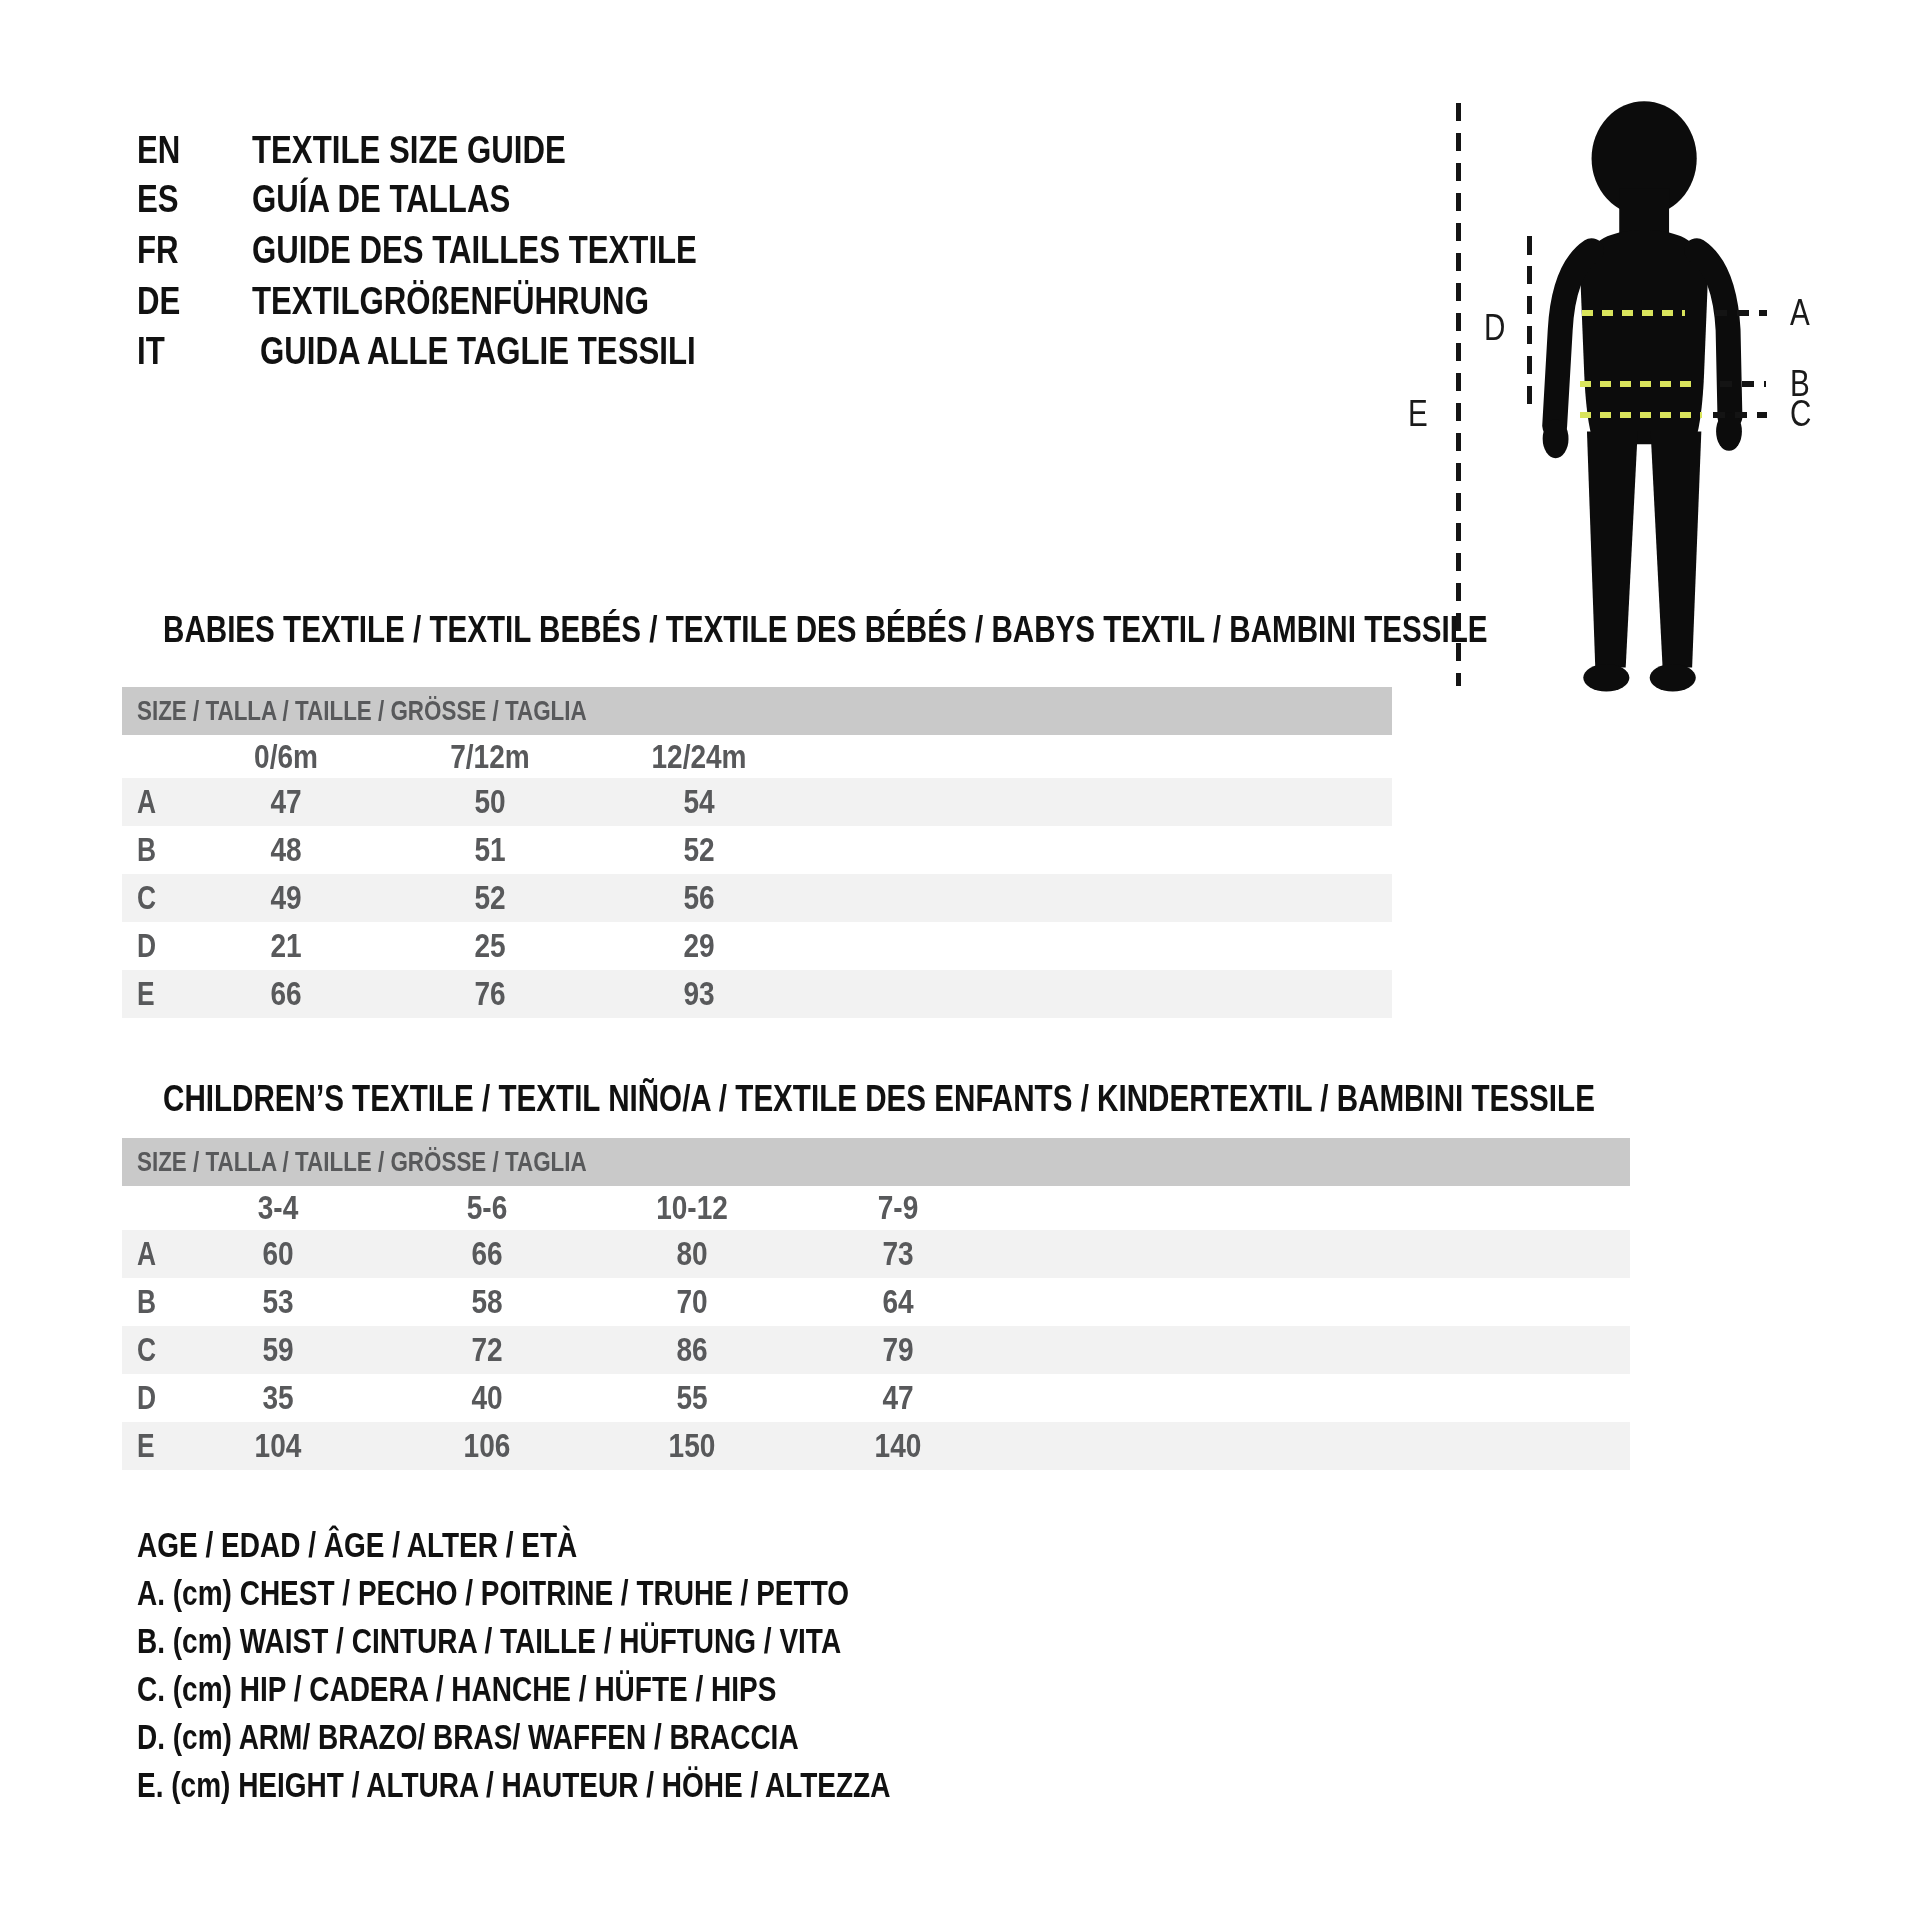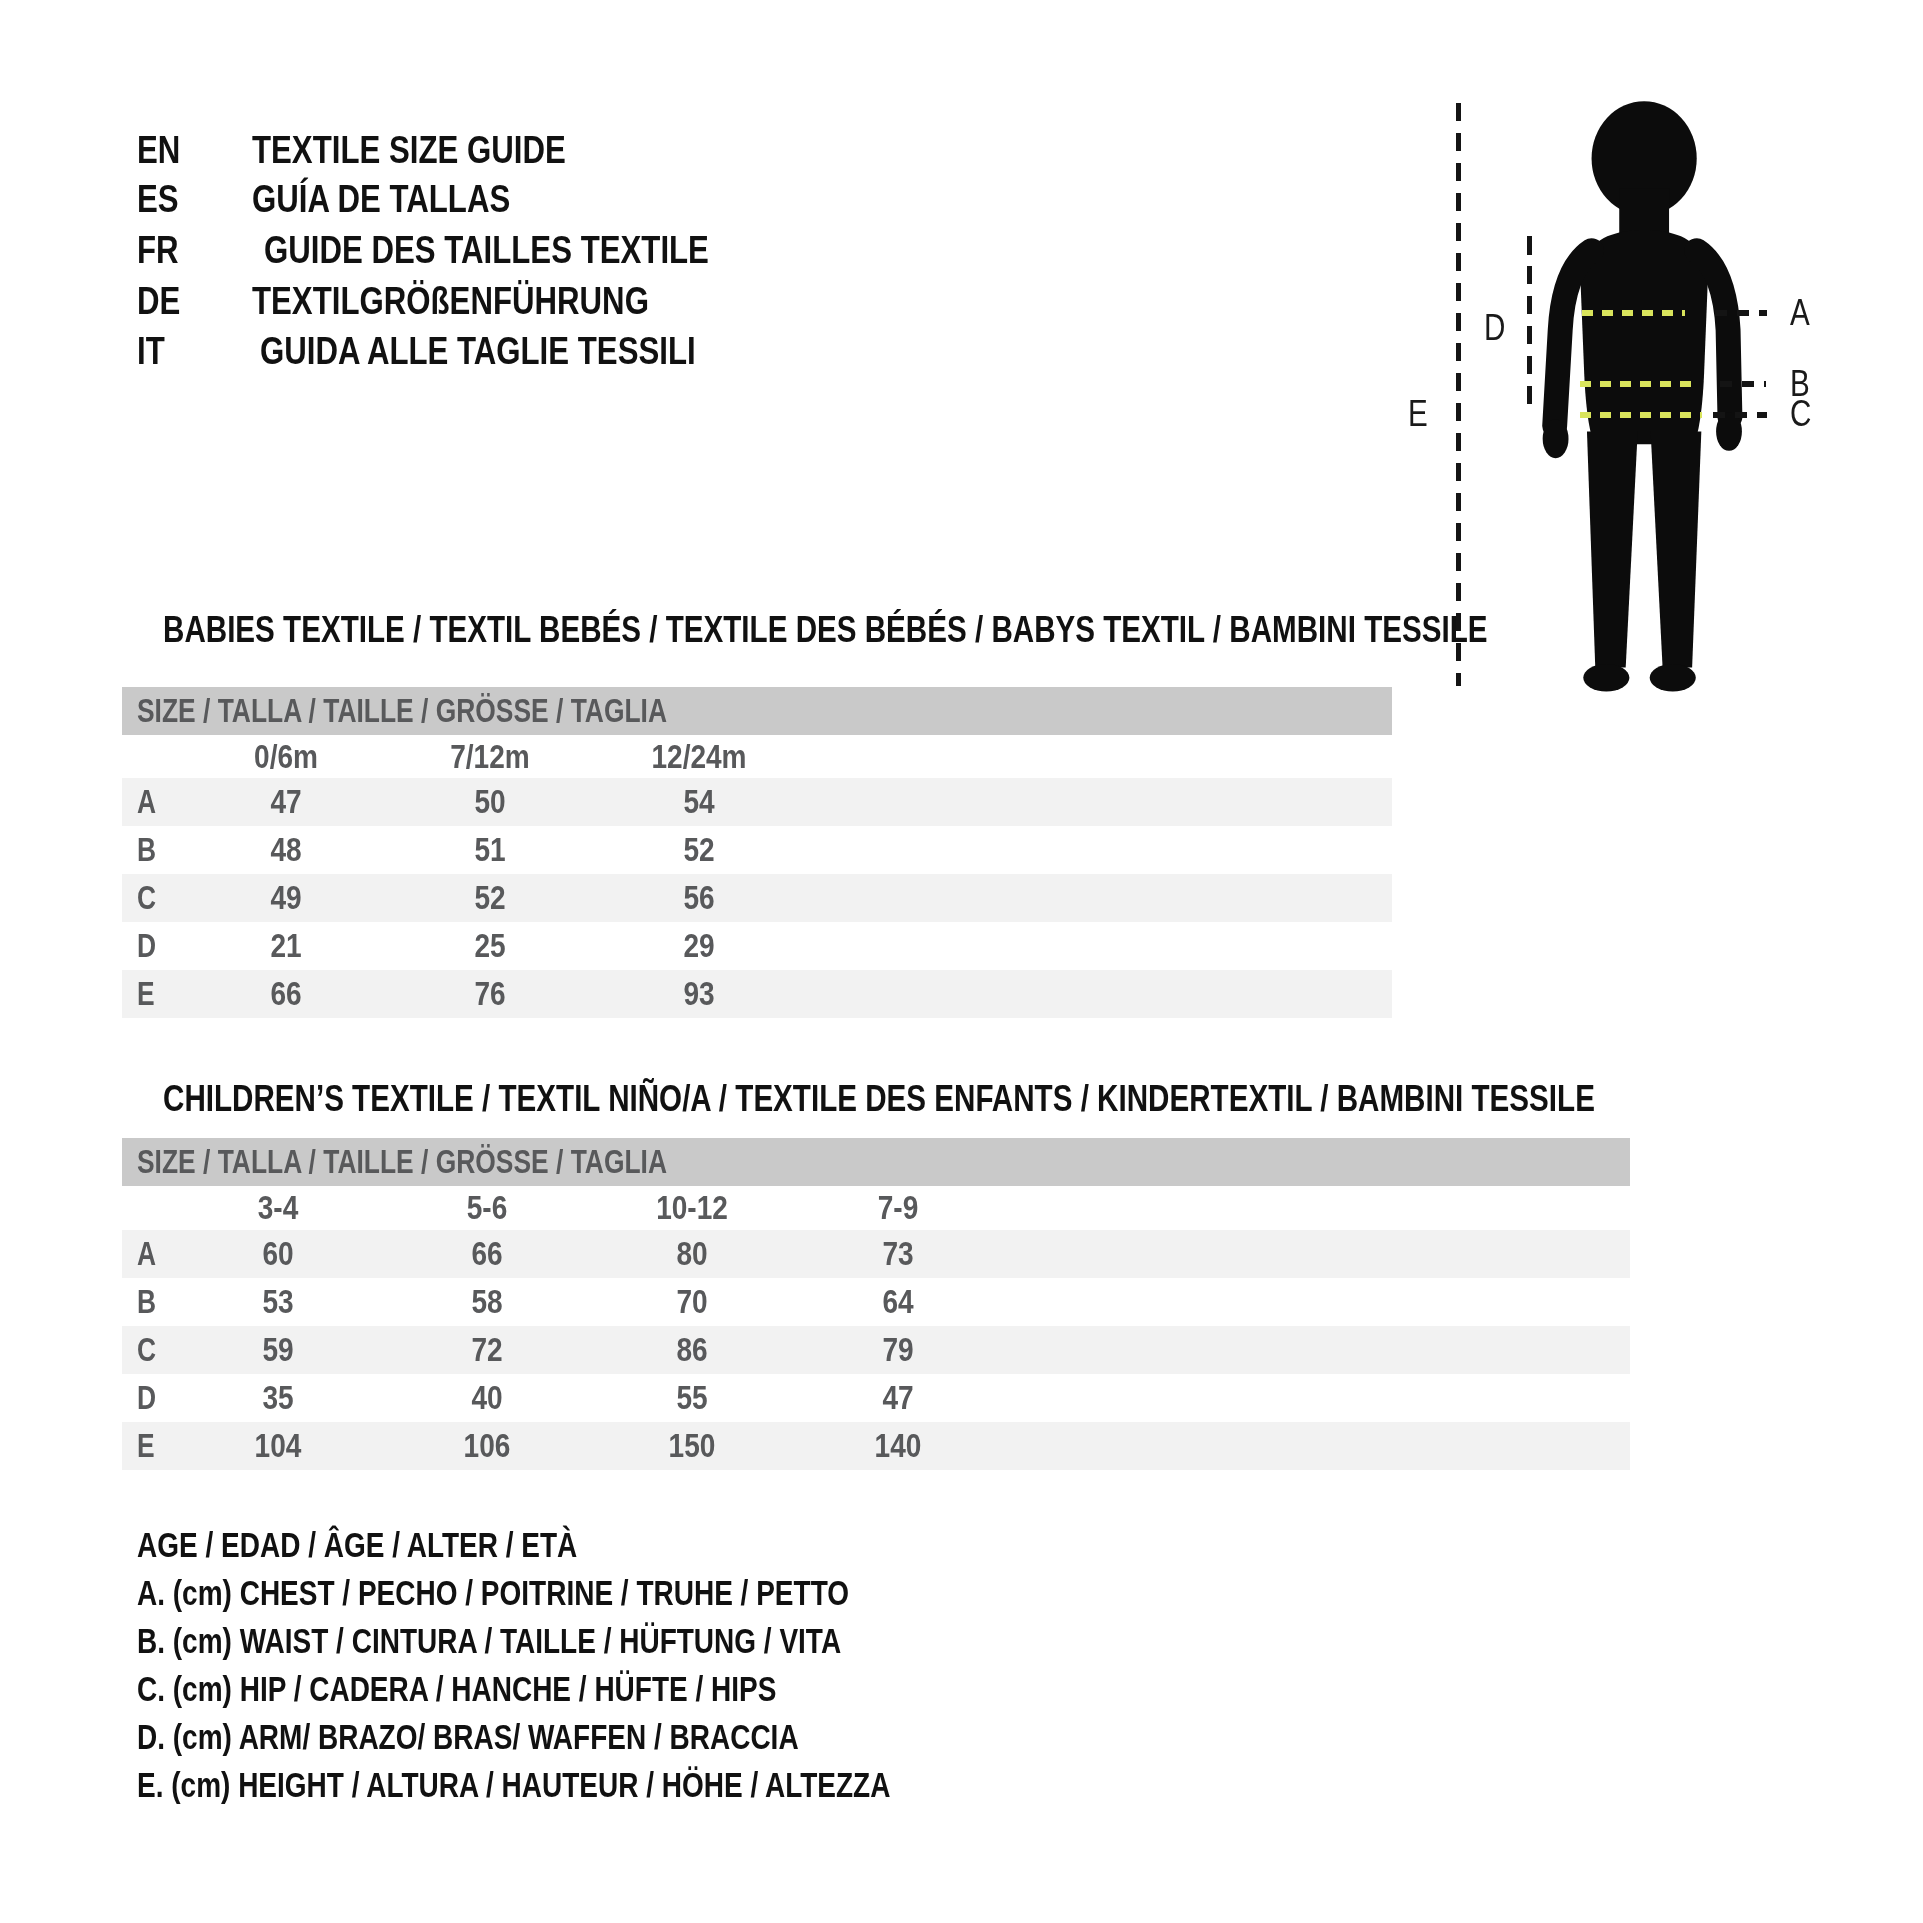--- a/index.html
+++ b/index.html
@@ -7,21 +7,21 @@
     position:relative;width:1923px;height:1923px;background:#ffffff;overflow:hidden;
     font-family:"Liberation Sans",sans-serif;
   }
   .abs{position:absolute;}
   
   .cxl{display:inline-block;transform:scaleX(0.8);transform-origin:0 50%;white-space:nowrap;}
   .cxc{transform:scaleX(0.85);transform-origin:50% 50%;}
   .lang-code,.lang-title{font-size:39px;font-weight:700;color:#111111;line-height:48px;height:48px;}
   .sec-heading{font-size:37px;font-weight:700;color:#111111;line-height:46px;white-space:nowrap;margin-left:26px;}
   .size-bar{background:#c9c9c9;}
-  .size-bar-text{font-size:33px;font-weight:700;color:#58595b;line-height:48px;}
+  .size-bar-text{font-size:28px;font-weight:700;color:#58595b;line-height:48px;}
   .col-head{font-size:33px;font-weight:700;color:#58595b;line-height:43px;text-align:center;width:148px;}
   .row-label{font-size:33px;font-weight:700;color:#58595b;line-height:48px;}
   .cell{font-size:33px;font-weight:700;color:#58595b;line-height:48px;text-align:center;width:148px;}
   .stripe{background:#f2f2f2;}
   .legend-line{font-size:35px;font-weight:700;color:#111111;line-height:48px;white-space:nowrap;}
   .fig-label{font-size:37px;font-weight:400;color:#1a1a1a;line-height:46px;}
   .vdash{width:4.6px;background:repeating-linear-gradient(180deg,#141414 0 18.5px,transparent 18.5px 30px);}
   .hdash-k{height:5.5px;background:repeating-linear-gradient(90deg,#141414 0 12px,transparent 12px 22px);}
   .hdash-y{height:5.5px;background:repeating-linear-gradient(90deg,#d9e45c 0 11px,transparent 11px 20px);}
 </style>
@@ -29,21 +29,21 @@
 <body>
 
 <div id="canvas">
 
   <div>
     <span class="abs lang-code" style="left:137px;top:126px;"><span class="cxl">EN</span></span>
     <span class="abs lang-title" style="left:252px;top:126px;"><span class="cxl">TEXTILE SIZE GUIDE</span></span>
     <span class="abs lang-code" style="left:137px;top:175px;"><span class="cxl">ES</span></span>
     <span class="abs lang-title" style="left:252px;top:175px;"><span class="cxl">GUÍA DE TALLAS</span></span>
     <span class="abs lang-code" style="left:137px;top:226px;"><span class="cxl">FR</span></span>
-    <span class="abs lang-title" style="left:252px;top:226px;margin-left:12px;"><span class="cxl">GUIDE DES TAILLES TEXTILE</span></span>
+    <span class="abs lang-title" style="left:252px;top:226px;"><span class="cxl">GUIDE DES TAILLES TEXTILE</span></span>
     <span class="abs lang-code" style="left:137px;top:277px;"><span class="cxl">DE</span></span>
     <span class="abs lang-title" style="left:252px;top:277px;"><span class="cxl">TEXTILGRÖßENFÜHRUNG</span></span>
     <span class="abs lang-code" style="left:137px;top:327px;"><span class="cxl">IT</span></span>
     <span class="abs lang-title" style="left:252px;top:327px;margin-left:8px;"><span class="cxl">GUIDA ALLE TAGLIE TESSILI</span></span>
   </div>
 
   <div>
     <svg class="abs" style="left:1514px;top:92px;" width="240" height="618" viewBox="0 0 260 670">
       <g fill="#0c0c0c">
         <ellipse cx="141" cy="72" rx="57" ry="62"></ellipse>

